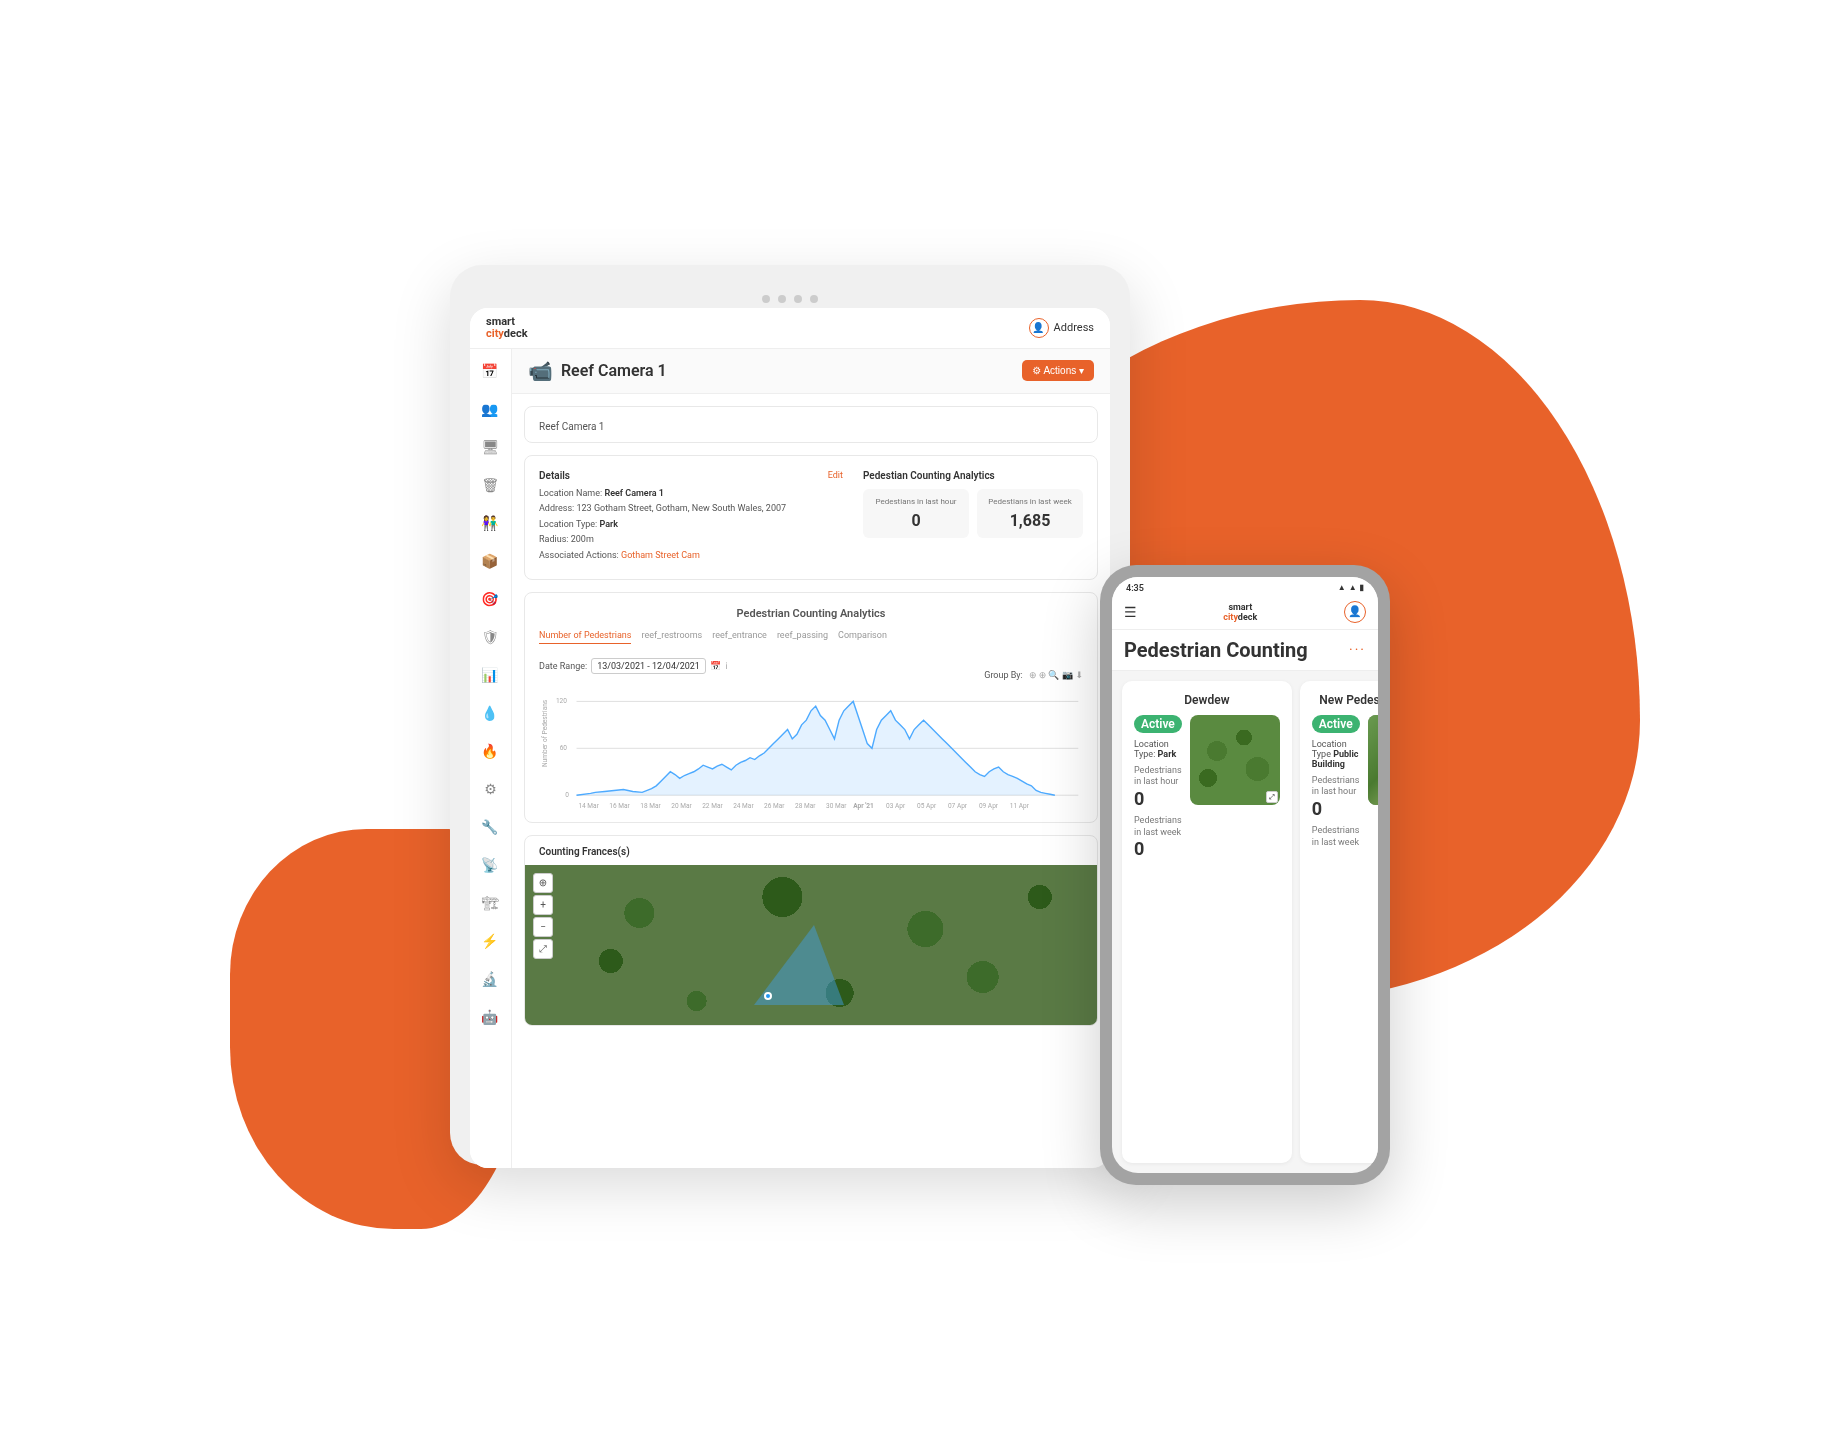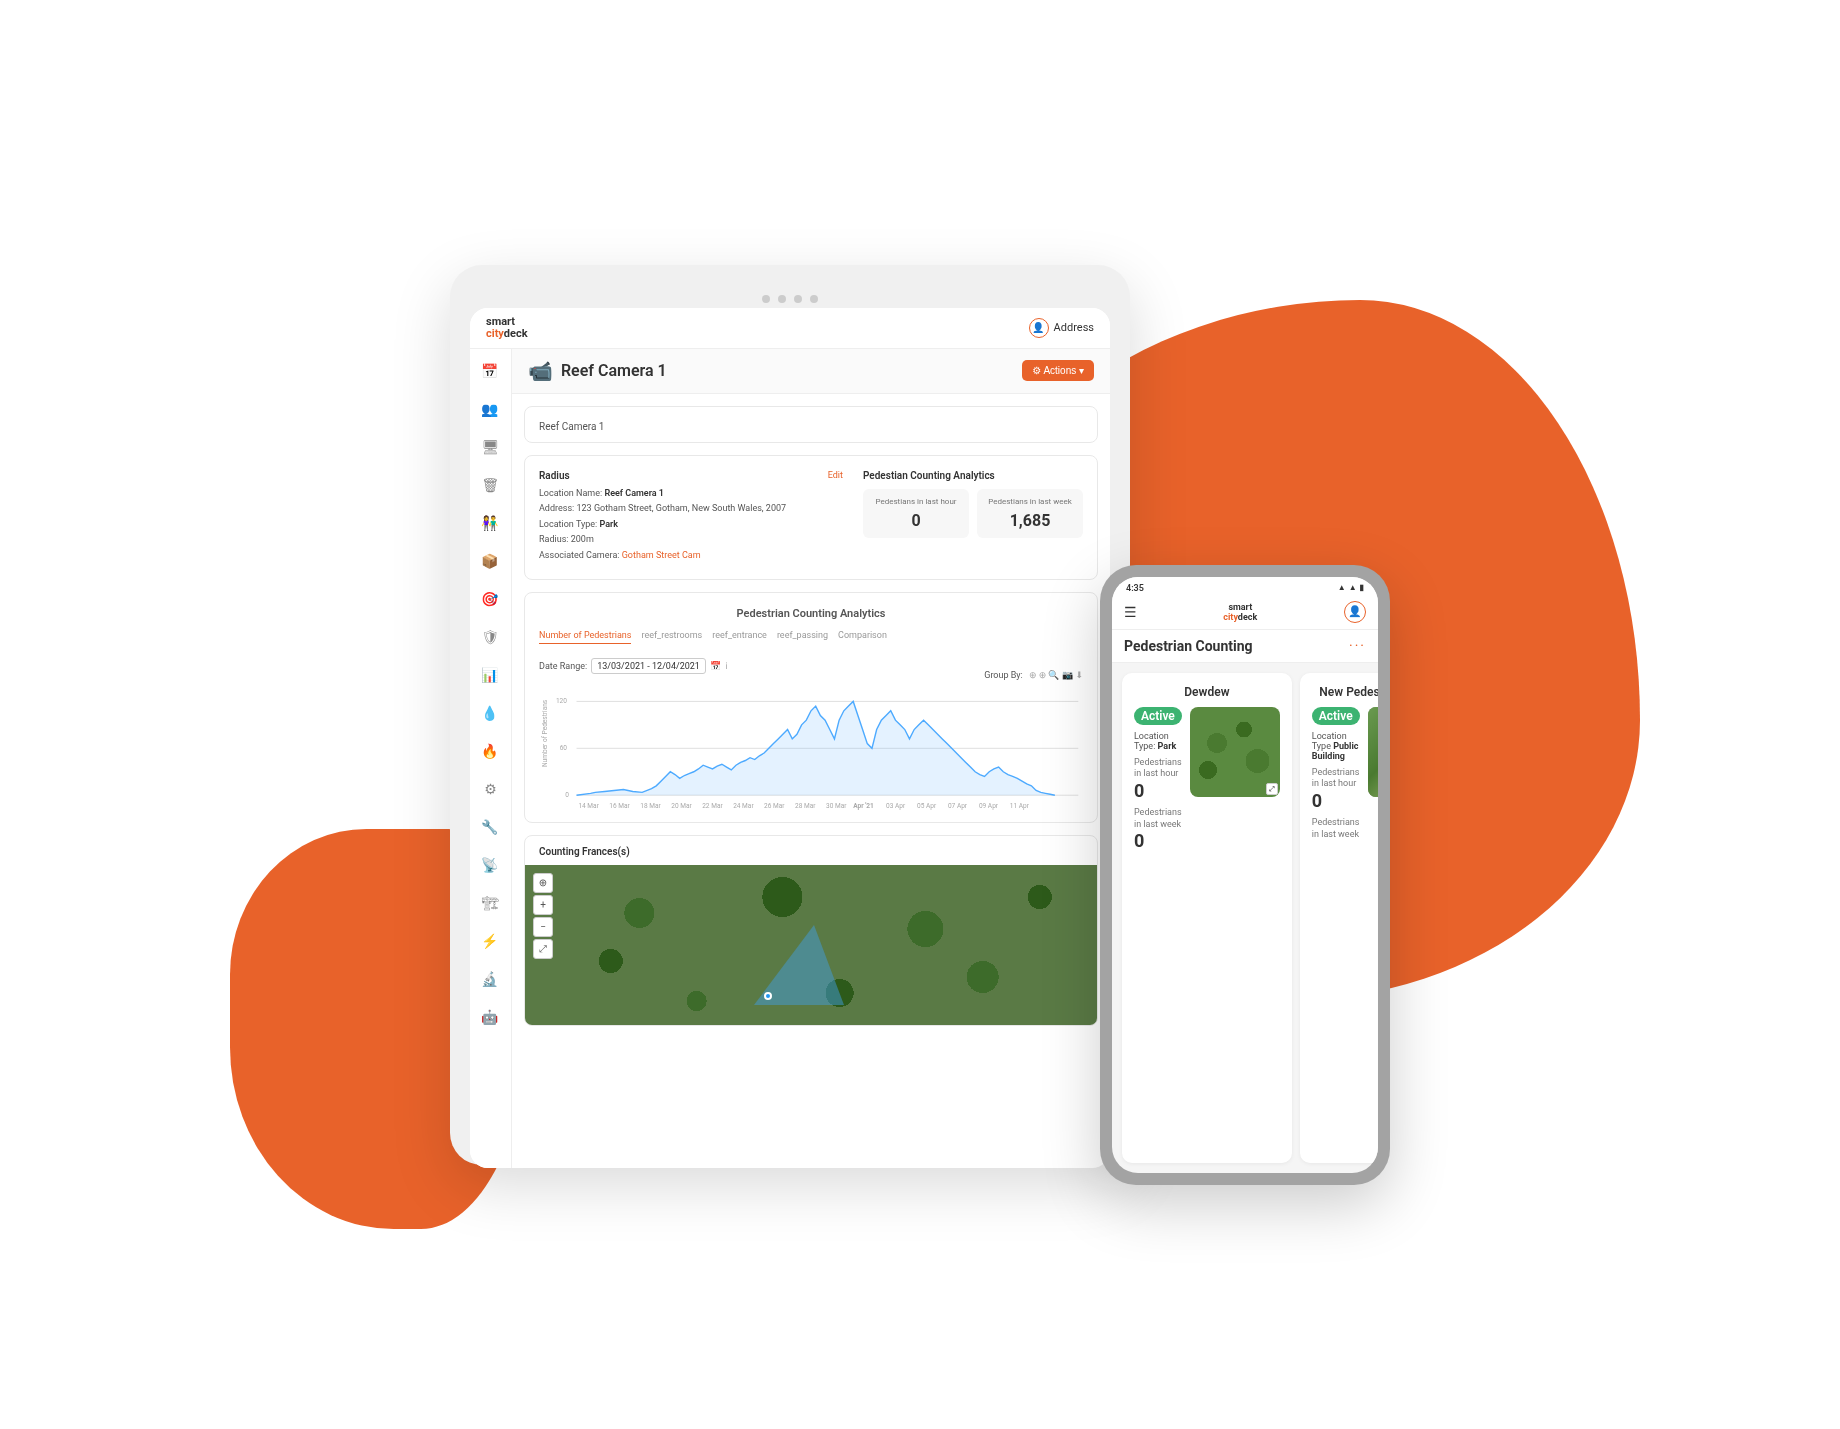--- a/index.html
+++ b/index.html
@@ -433,21 +433,21 @@
 
     .phone-page-header {
       background: #fff;
       padding: 8px 12px;
       display: flex;
       align-items: center;
       justify-content: space-between;
       border-bottom: 1px solid #eee;
     }
     .phone-page-title {
-      font-size: 14px;
+      font-size: 20px;
       font-weight: 700;
       color: #333;
     }
     .three-dots {
       color: #E8622A;
       font-size: 14px;
       letter-spacing: 2px;
     }
 
     .phone-scroll {
@@ -647,37 +647,37 @@
 
             <div class="card" style="padding: 8px 14px;">
               <span style="font-size:10px; color:#555;">Reef Camera 1</span>
             </div>
 
             <div class="card">
               <div class="details-overview">
 
                 <div class="details-section">
                   <div class="details-header">
-                    <span class="details-label">Radius</span>
+                    <span class="details-label">Details</span>
                     <span class="edit-link">Edit</span>
                   </div>
                   <div class="detail-row">
                     <span>Location Name:</span> <strong>Reef Camera 1</strong>
                   </div>
                   <div class="detail-row">
                     <span>Address:</span> <span>123 Gotham Street, Gotham, New South Wales, 2007</span>
                   </div>
                   <div class="detail-row">
                     <span>Location Type:</span> <strong>Park</strong>
                   </div>
                   <div class="detail-row">
                     <span>Radius:</span> <span>200m</span>
                   </div>
                   <div class="detail-row">
-                    <span>Associated Camera:</span> <a>Gotham Street Cam</a>
+                    <span>Associated Actions:</span> <a>Gotham Street Cam</a>
                   </div>
                 </div>
 
                 <div class="overview-section">
                   <div class="overview-label">Pedestian Counting Analytics</div>
                   <div class="stats-row">
                     <div class="stat-box">
                       <div class="stat-box-label">Pedestians in last hour</div>
                       <div class="stat-box-value">0</div>
                     </div>

